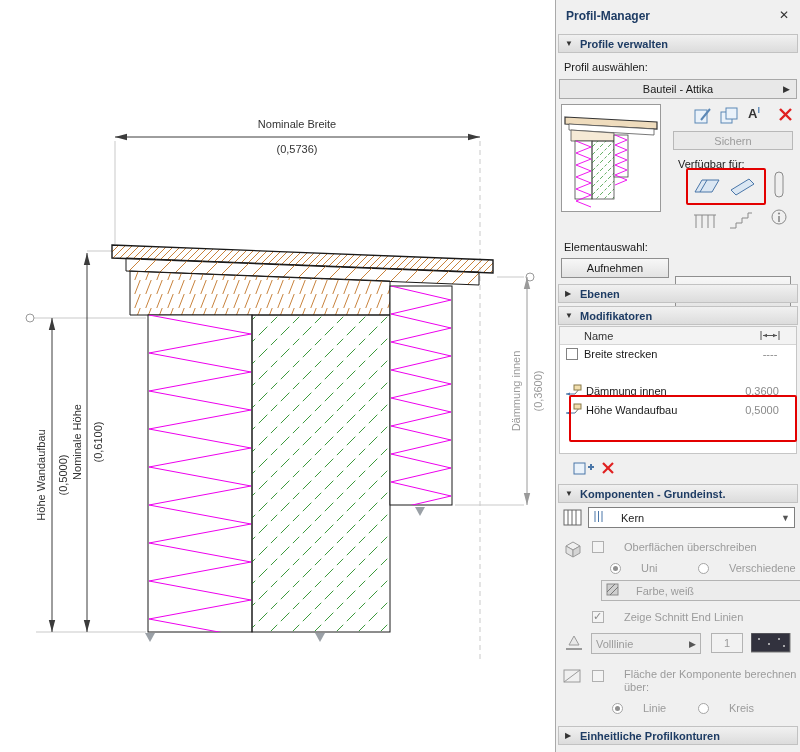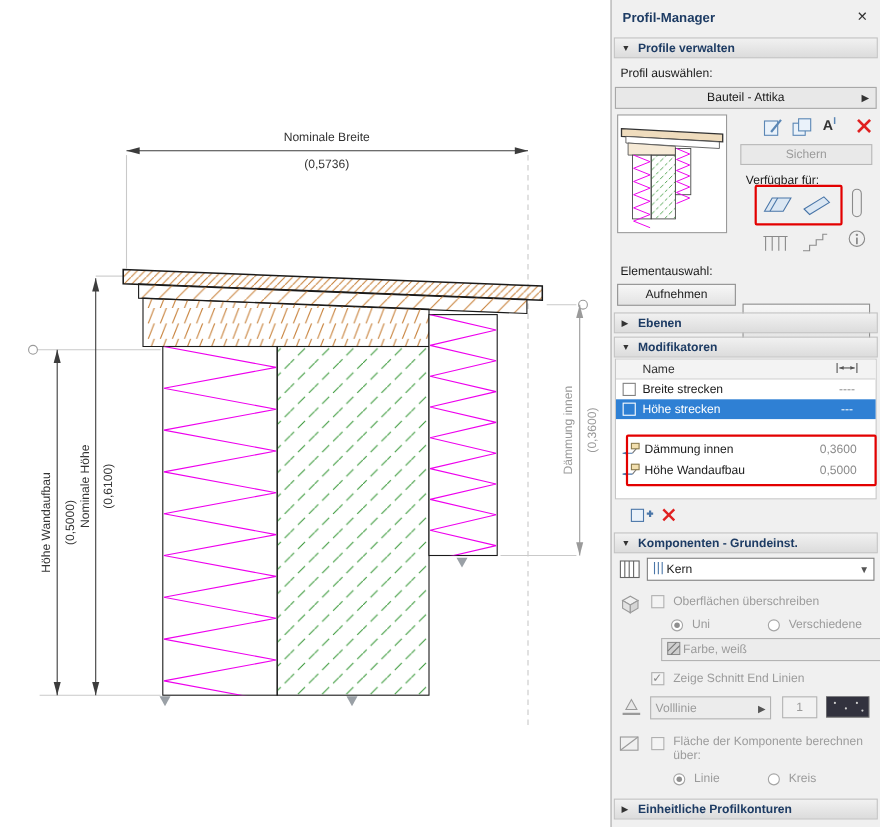--- a/index.html
+++ b/index.html
@@ -42,25 +42,25 @@
   .cb{width:12px;height:12px;border:1px solid #828282;background:#fff;display:inline-block;position:relative;}
   .cb.dis{border-color:#b0b0b0;background:#f4f4f4;}
   .cb.checked::after{content:"✓";position:absolute;left:0px;top:-2px;font-size:11px;color:#8a8a8a;}
   .cb.onblue{border-color:#fff;background:transparent;}
   .radio{width:11px;height:11px;border:1px solid #a5a5a5;border-radius:50%;
     background:#fff;display:inline-block;position:relative;}
   .radio.sel::after{content:"";position:absolute;left:2px;top:2px;width:5px;height:5px;
     border-radius:50%;background:#8f8f8f;}
   .gray{color:#9b9b9b;}
   .combo{position:absolute;height:21px;background:#fff;border:1px solid #7f7f7f;
-    display:flex;align-items:center;gap:2px;padding:0 4px;}
+    display:flex;align-items:center;gap:17px;padding:0 4px;}
   .combo.dis{background:#ececec;border-color:#b3b3b3;color:#9b9b9b;}
   .combo .arr{margin-left:auto;font-size:9px;color:#555;}
   .redbox{position:absolute;border:2px solid #e30000;border-radius:2px;pointer-events:none;z-index:5;}
-  .ckrow{position:absolute;display:flex;align-items:center;gap:8px;}
+  .ckrow{position:absolute;display:flex;align-items:center;gap:20px;}
   .penbox{position:absolute;height:20px;background:#f2f2f2;border:1px solid #b3b3b3;
     display:flex;align-items:center;justify-content:center;color:#9b9b9b;}
 </style>
 </head>
 <body>
 
 <div class="canvas">
 <svg width="555" height="752" viewBox="0 0 555 752" font-family="Liberation Sans, sans-serif" font-size="11">
   <defs>
     <pattern id="hOrangeDense" width="7" height="7" patternUnits="userSpaceOnUse">
@@ -287,27 +287,20 @@
             <polygon points="17,4.5 13,2.8 13,6.2" fill="#555"></polygon>
           </svg>
       </span>
     </div>
     <div class="lrow">
       <span class="cbwrap">
           <span class="cb"></span>
         </span>
       <span class="ltext">Breite strecken</span>
       <span class="lval">----</span>
-    </div>
-    <div class="lrow selected">
-      <span class="cbwrap">
-          <span class="cb onblue"></span>
-        </span>
-      <span class="ltext">Höhe strecken</span>
-      <span class="lval">---</span>
     </div>
     <div style="height:18px"></div>
     <div class="prow">
       <span class="picon">
         <svg width="17" height="13">
             <path d="M1,10 h9" stroke="#4a76a8"></path>
             <polygon points="1,10 5,8.5 5,11.5" fill="#4a76a8"></polygon>
             <path d="M10,10 L15,4" stroke="#777"></path>
             <rect x="9" y="1" width="7" height="5" fill="#f2dfae" stroke="#8a7a4a"></rect>
           </svg>

